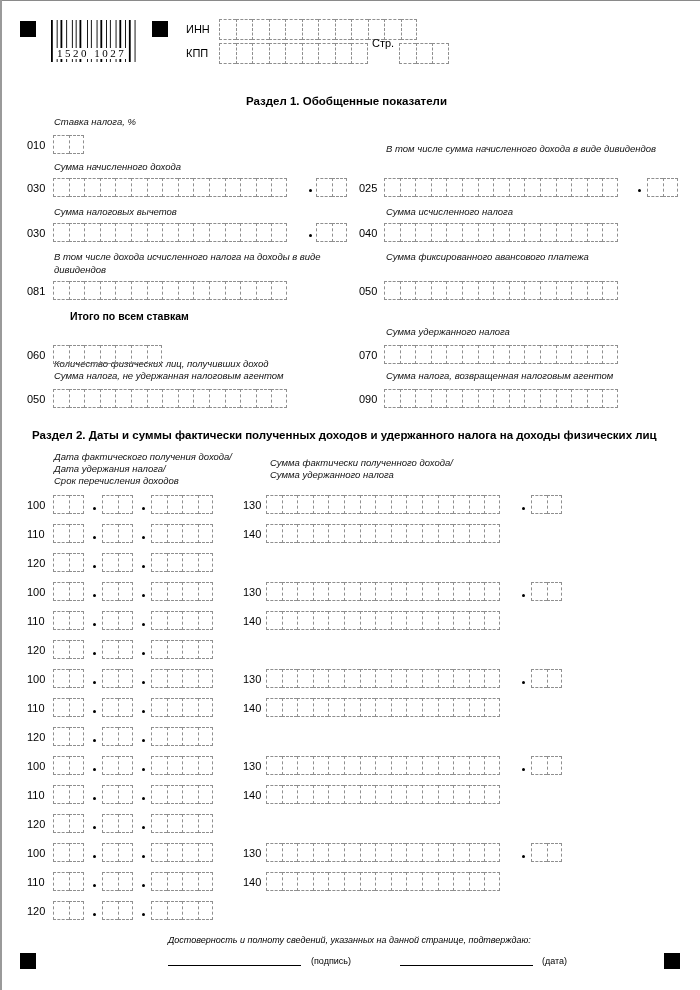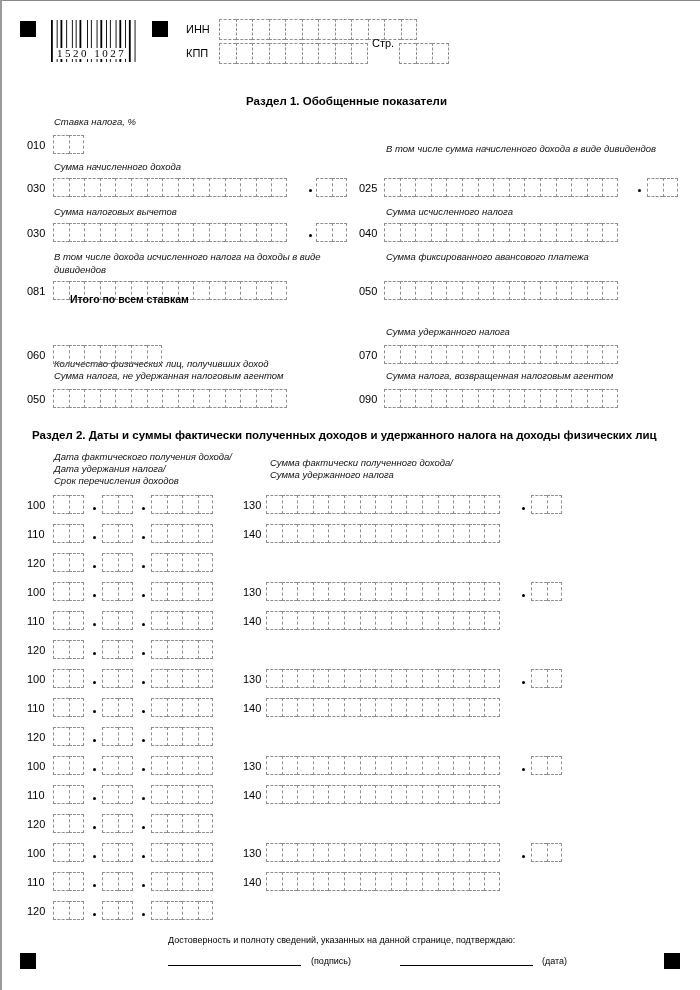--- a/index.html
+++ b/index.html
@@ -235,21 +235,21 @@
     <div class="cell"></div>
     <div class="cell"></div>
     <div class="cell"></div>
     <div class="cell"></div>
     <div class="cell"></div>
     <div class="cell"></div>
     <div class="cell"></div>
     <div class="cell"></div>
   </div>
 
-<div class="subtotal" style="left:22px;top:293px;padding-left:48px;">Итого по всем ставкам</div>
+<div class="subtotal" style="left:22px;top:310px;padding-left:48px;">Итого по всем ставкам</div>
 
 <div class="desc" style="left:54px;top:326px;margin-top:32px;">Количество физических лиц, получивших доход</div>
 <div class="code" style="left:27px;top:349px;">060</div>
 <div class="cells" style="left:53px;top:345px;">
     <div class="cell"></div>
     <div class="cell"></div>
     <div class="cell"></div>
     <div class="cell"></div>
     <div class="cell"></div>
     <div class="cell"></div>
@@ -780,17 +780,17 @@
       <div class="cell"></div>
       <div class="cell"></div>
       <div class="cell"></div>
       <div class="cell"></div>
       <div class="cell"></div>
       <div class="cell"></div>
       <div class="cell"></div>
     </div>
   </div>
 
-<div class="foot-text" style="left:168px;top:935px;">Достоверность и полноту сведений, указанных на данной странице, подтверждаю:</div>
+<div class="foot-text" style="left:168px;top:935px;font-style:italic;">Достоверность и полноту сведений, указанных на данной странице, подтверждаю:</div>
 <div class="sig-line" style="left:168px;top:965px;width:133px;"></div>
 <div class="foot-text" style="left:311px;top:956px;">(подпись)</div>
 <div class="sig-line" style="left:400px;top:965px;width:133px;"></div>
 <div class="foot-text" style="left:542px;top:956px;">(дата)</div>
 
 </body></html>

